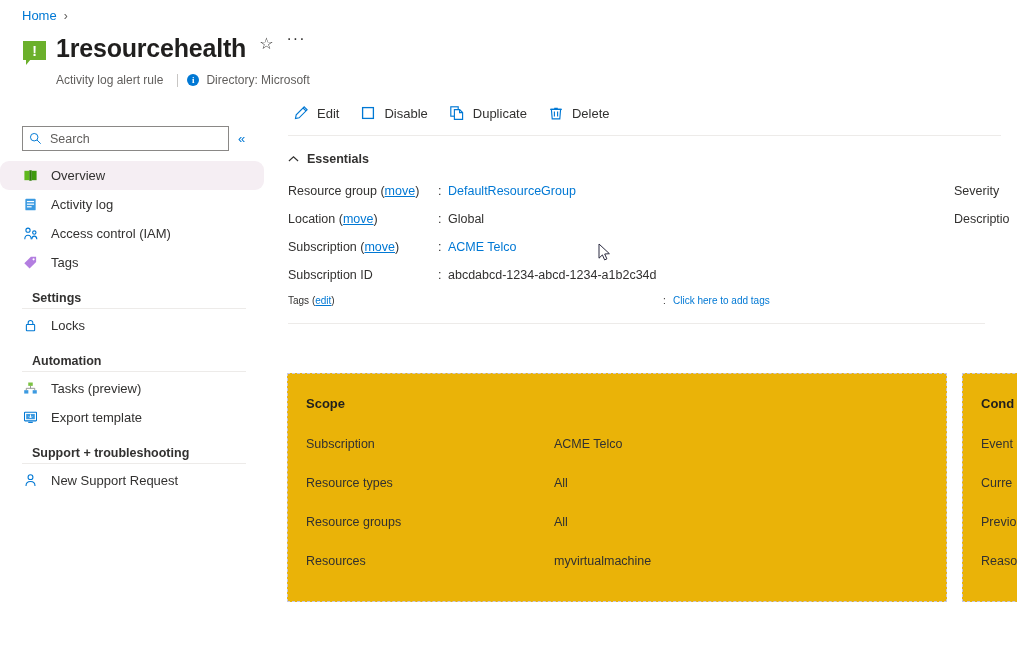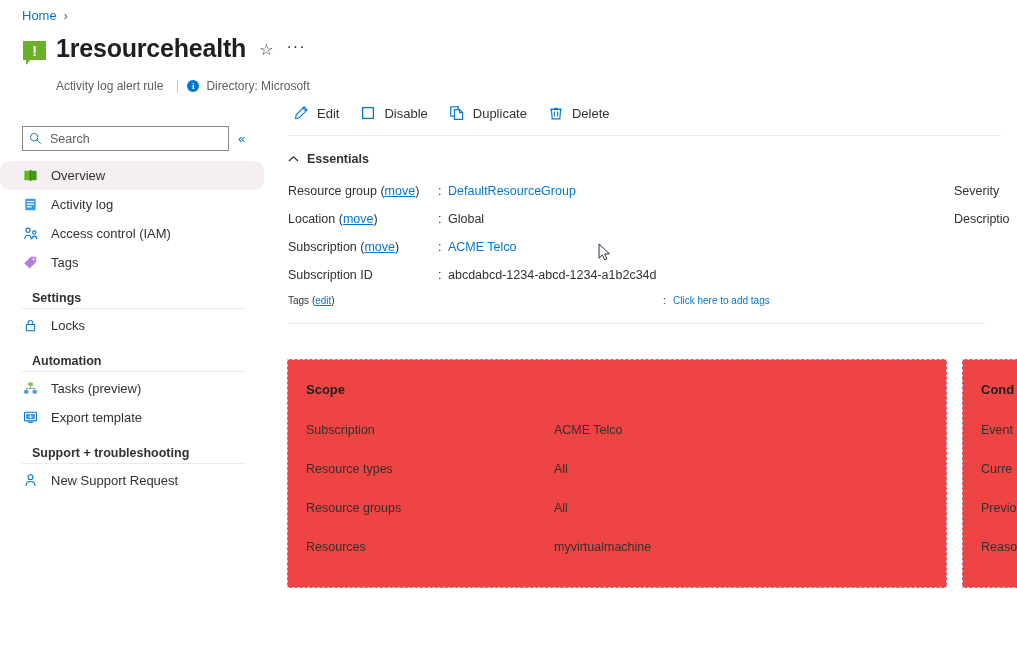--- a/index.html
+++ b/index.html
@@ -39,28 +39,28 @@
     border-left: 5px solid #6bb02b;
     border-bottom: 6px solid transparent;
   }
   .res-icon .bang {
     position: absolute; left: 0; top: 0; width: 25px; height: 19px;
     color: #ffffff; font-size: 14px; font-weight: bold;
     display: flex; align-items: center; justify-content: center;
     line-height: 1;
   }
   .ph-text { margin-left: 8px; }
-  .ph-titlerow { display: flex; align-items: center; gap: 13px; }
+  .ph-titlerow { display: flex; align-items: flex-start; gap: 13px; }
   .ph-title {
     font-size: 25px; font-weight: 600; color: #201f1e;
     letter-spacing: -0.2px; line-height: 30px;
   }
   .star-icon { color: #323130; font-size: 16px; cursor: pointer; line-height: 1; margin-top:3px;}
   .ellipsis-icon { color: #323130; font-size: 16px; cursor: pointer; line-height: 1; letter-spacing:1px; margin-top:-2px;}
-  .ph-sub { display: flex; align-items: center; margin-top: 16px; font-size: 12px; color: #605e5c; }
+  .ph-sub { display: flex; align-items: center; margin-top: 10px; font-size: 12px; color: #605e5c; }
   .ph-sub .sub-type { }
   .ph-sub .vbar { width: 1px; height: 13px; background: #c8c6c4; margin: 0 9px 0 14px; }
   .info-dot {
     width: 12px; height: 12px; border-radius: 50%; background: #0078d4;
     color: #fff; font-size: 9px; font-weight: bold;
     display: inline-flex; align-items: center; justify-content: center;
     font-family: "Liberation Serif", serif; margin-right: 7px;
   }
 
   
@@ -126,22 +126,22 @@
   .mini-link { color: #0078d4; text-decoration: underline; cursor: pointer; }
 
   .tags-row { position: absolute; left: 24px; top: 112px; width: 700px; display: flex; font-size: 10px; align-items: center; height: 22px;}
   .tags-row .ess-label { width: 375px; flex: 0 0 375px; }
 
   .ess-divider { position: absolute; left: 24px; top: 146px; width: 697px; height: 1px; background: #edebe9; }
 
   
   .cards { position: absolute; left: 0; top: 265px; right: 0; height: 240px; }
   .card {
-    position: absolute; top: 0; height: 229px;
-    border: 1px dashed #c7c7e0; background: #ef4444;
+    position: absolute; top: 14px; height: 229px;
+    border: 1px dashed #c7c7e0; background: #eab308;
     padding: 22px 0 0 18px;
   }
   #card-scope { left: 23px; width: 660px; }
   #card-condition { left: 698px; width: 330px; }
   .card-title { font-size: 13px; font-weight: 700; color: #201f1e; margin-bottom: 26px; }
   .card-row { display: flex; font-size: 12.5px; height: 39px; align-items: flex-start; color: #323130; }
   .card-key { width: 248px; flex: 0 0 248px; }
   .card-val { color: #323130; }
 
   

